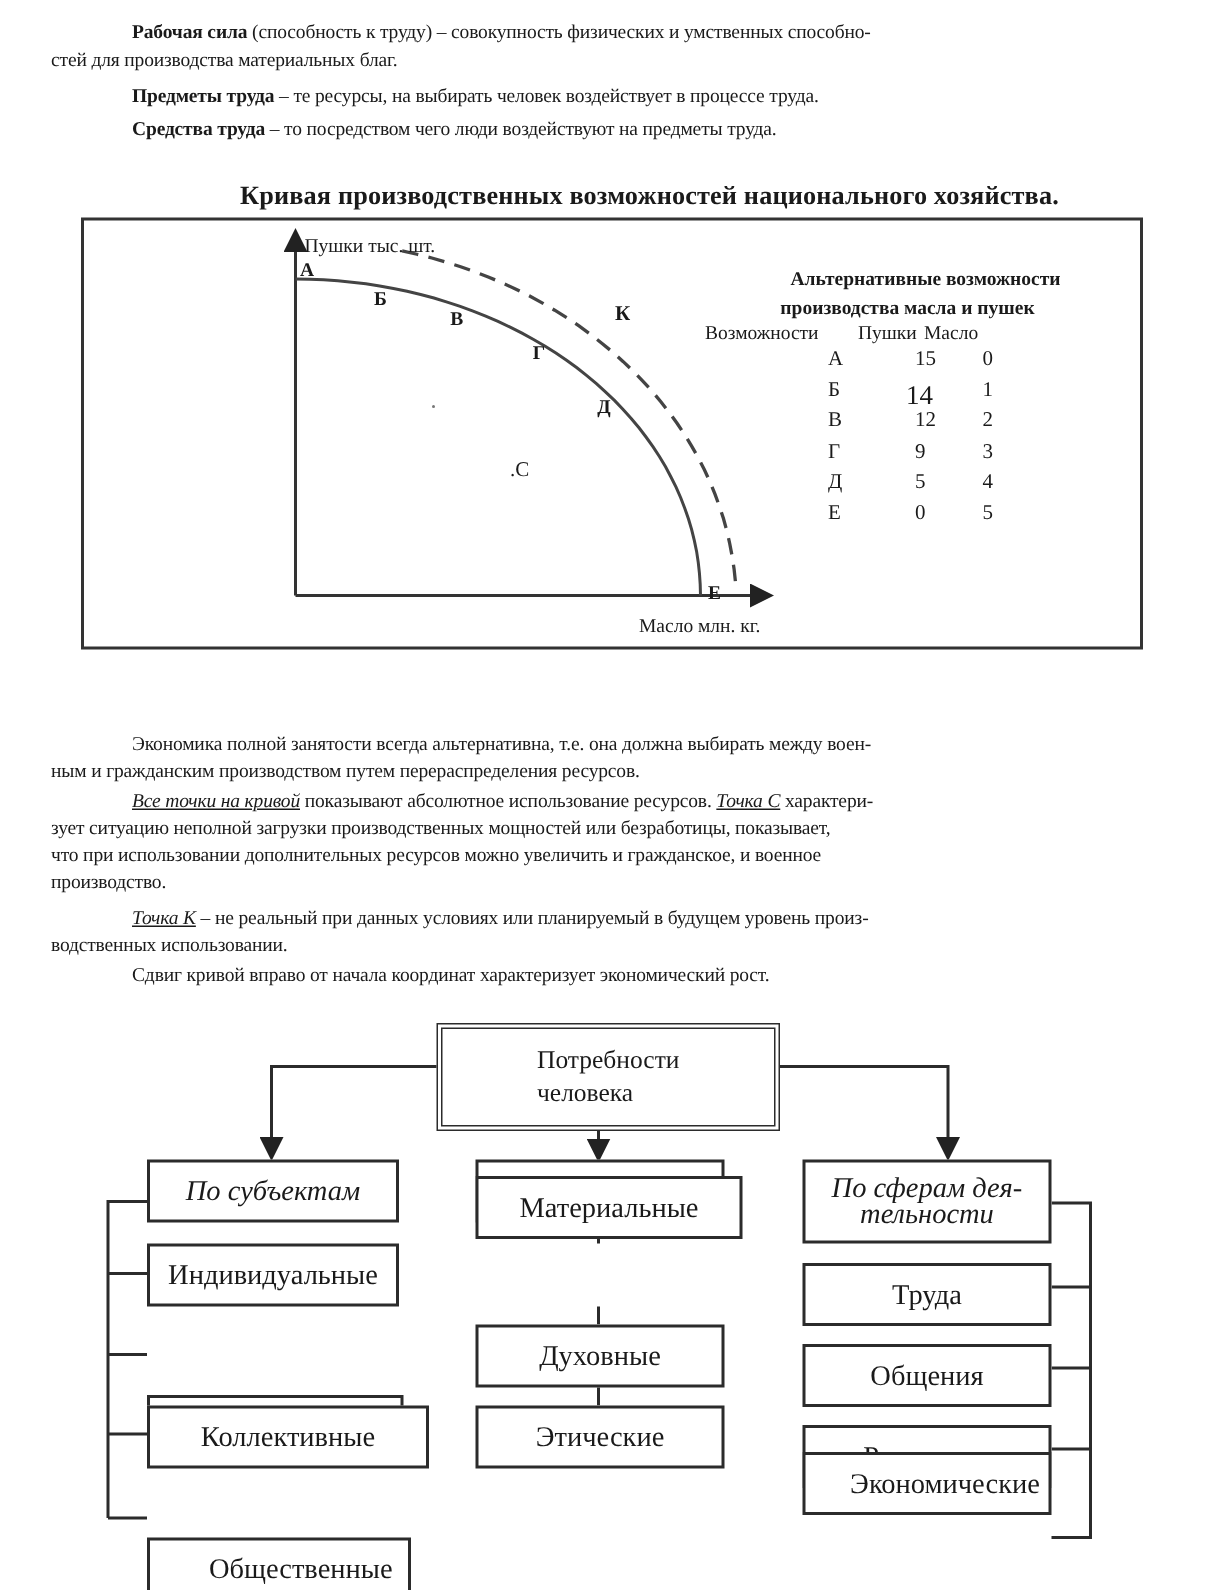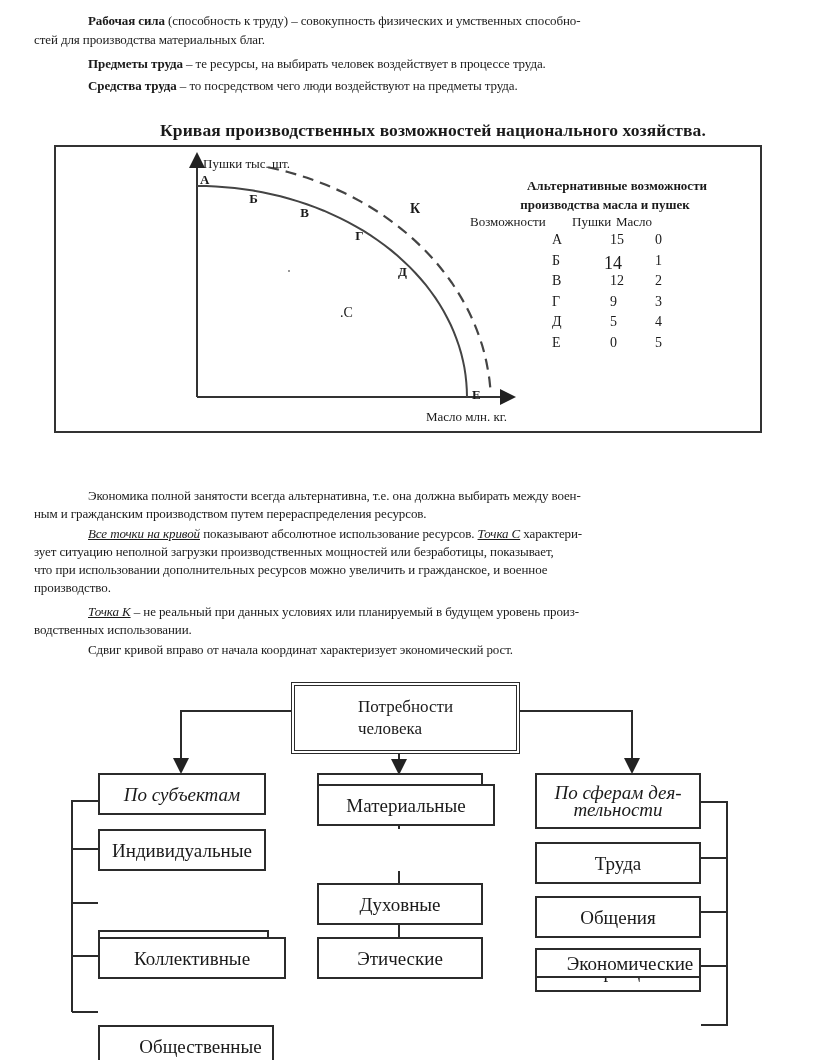--- a/index.html
+++ b/index.html
@@ -170,13 +170,13 @@
 <div class="node" style="left:98px; top:937px; width:188px; height:42px;">Коллективные</div>
 <div class="node" style="left:98px; top:1025px; width:176px; height:42px;padding-left:29px;">Общественные</div>
 
 <div class="node" style="left:317px; top:784px; width:178px; height:42px;">Материальные</div>
 <div class="node" style="left:317px; top:883px; width:166px; height:42px;">Духовные</div>
 <div class="node" style="left:317px; top:937px; width:166px; height:42px;">Этические</div>
 
 <div class="node" style="left:535px; top:842px; width:166px; height:42px;">Труда</div>
 <div class="node" style="left:535px; top:896px; width:166px; height:42px;">Общения</div>
 <div class="node" style="left:535px; top:950px; width:166px; height:42px;">Рекреации</div>
-<div class="node" style="left:535px; top:948px; width:166px; height:30px;padding-left:24px;">Экономические</div>
+<div class="node" style="left:535px; top:968px; width:166px; height:42px;padding-left:24px;">Экономические</div>
 
 </body></html>

